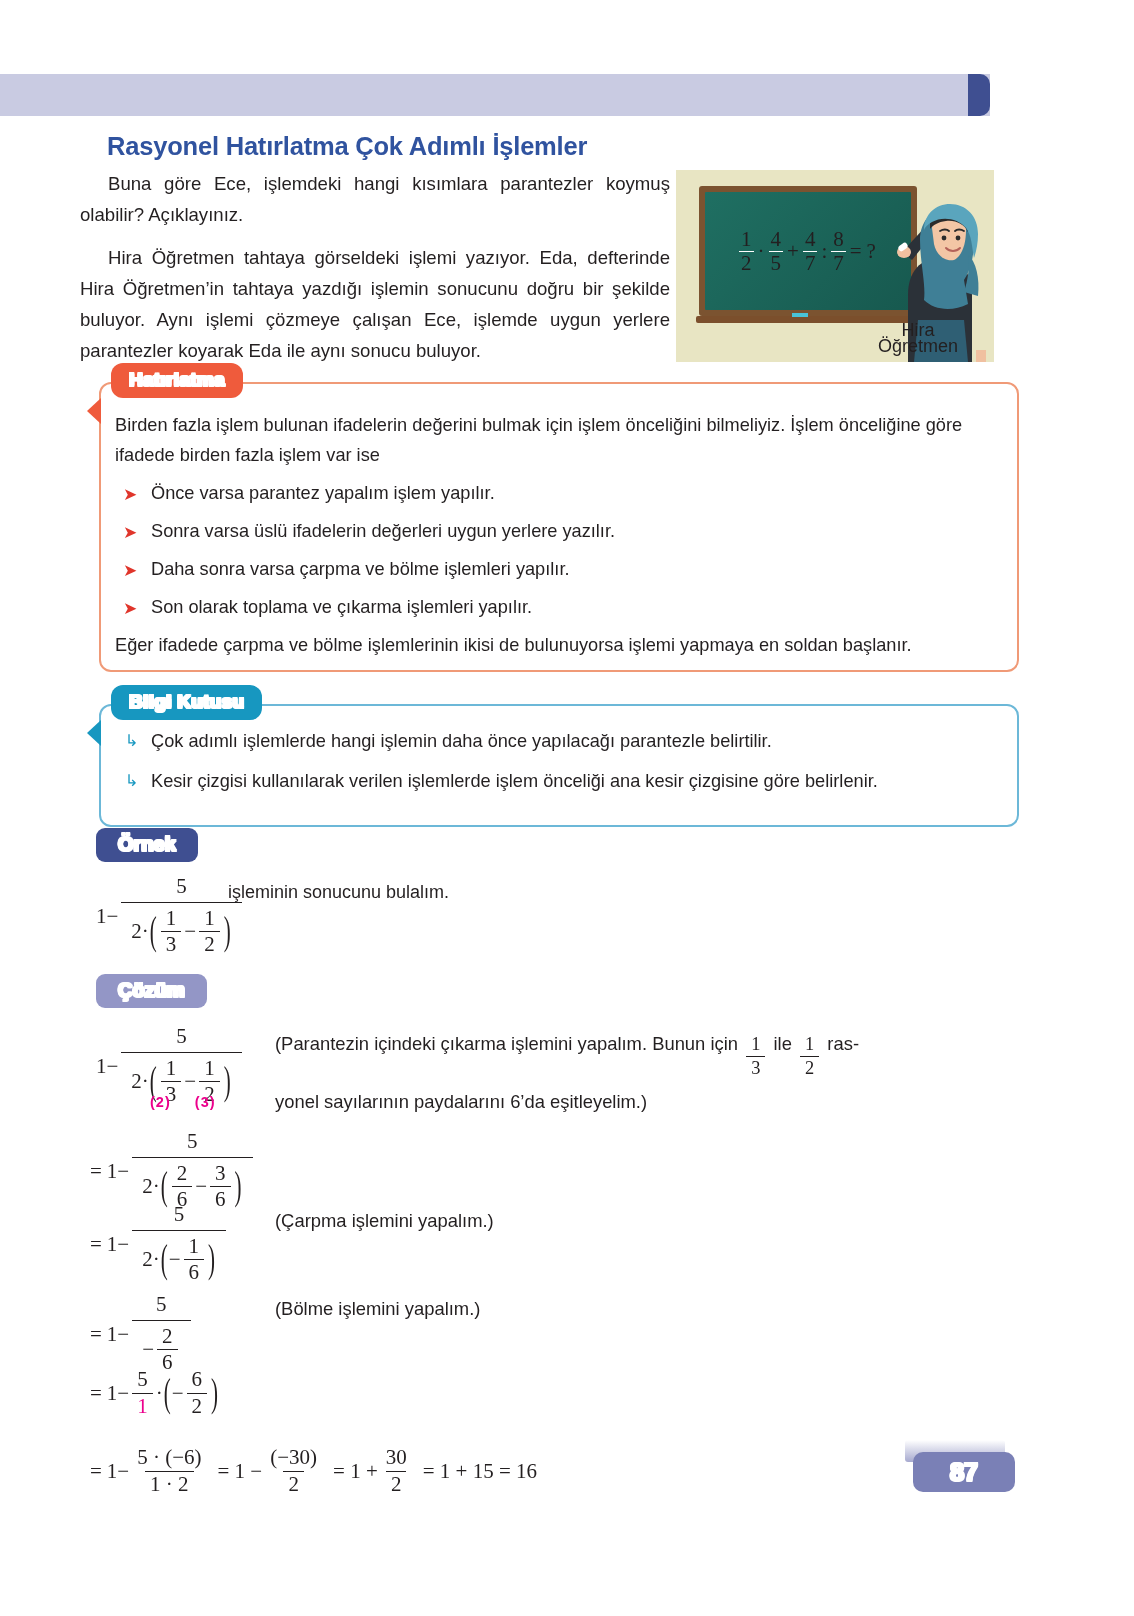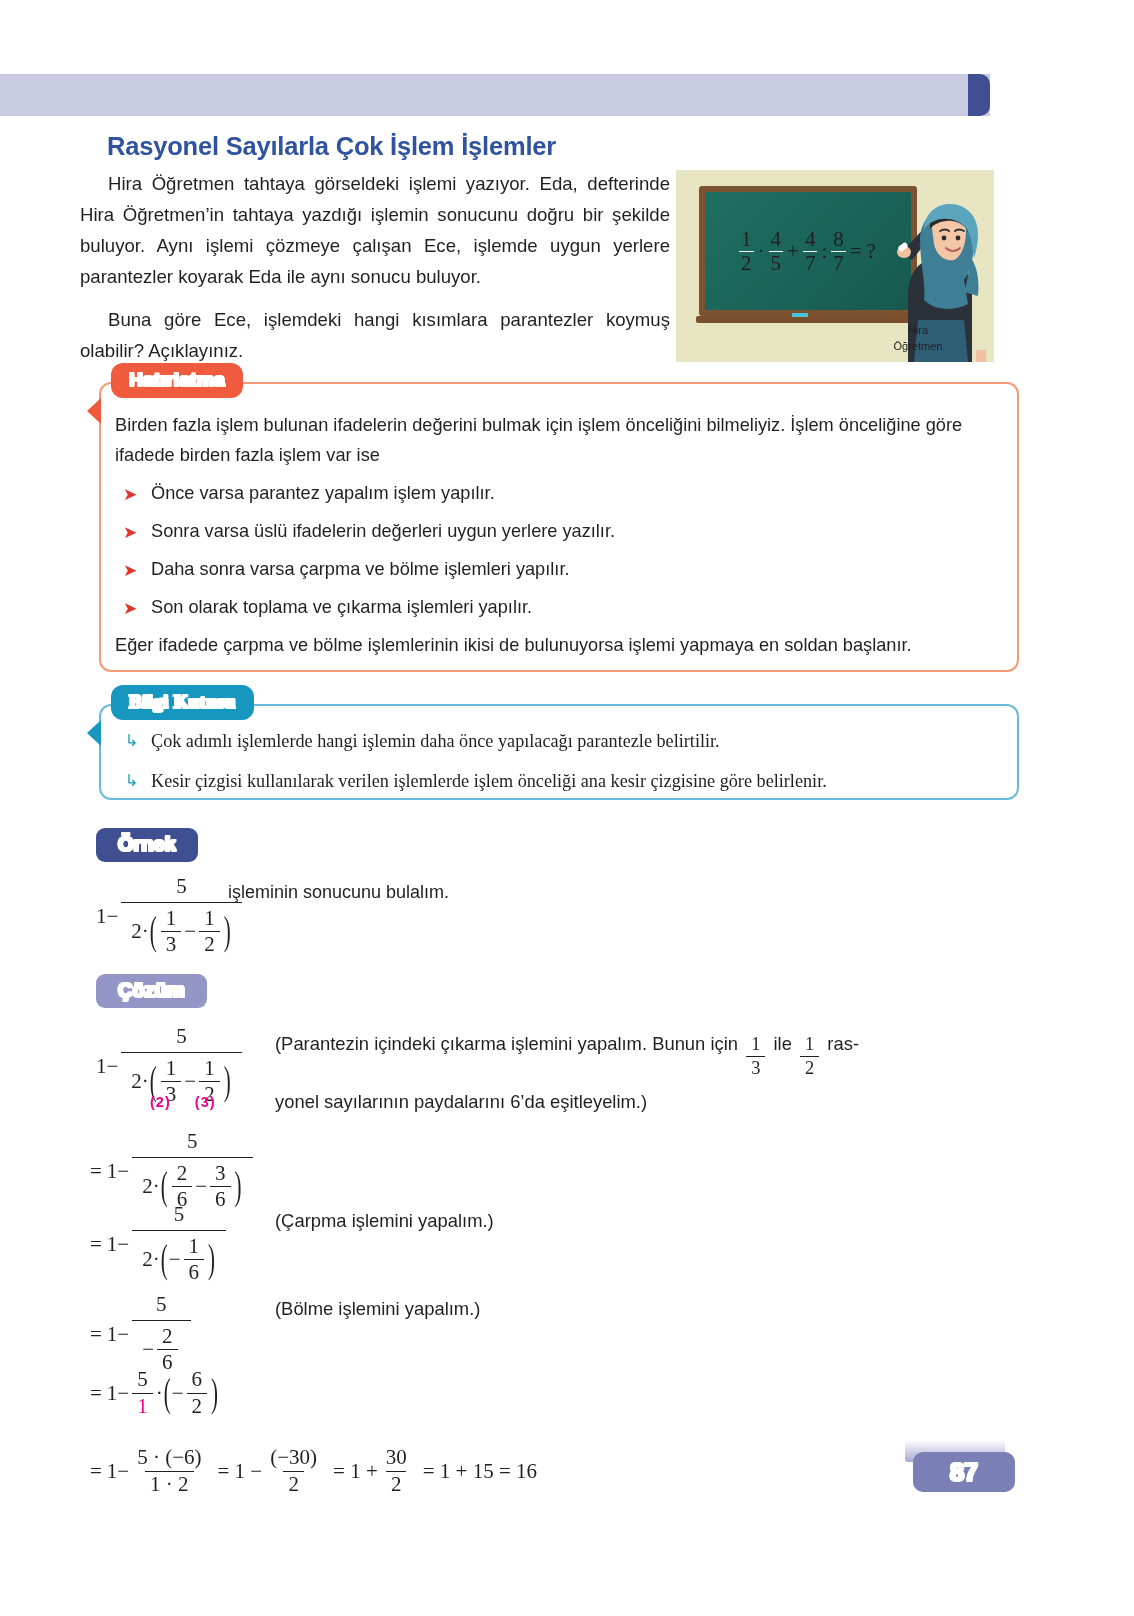--- a/index.html
+++ b/index.html
@@ -81,21 +81,21 @@
   }
   .board-eq .fr { display: inline-flex; flex-direction: column; align-items: center; line-height: 1.05; }
   .board-eq .fr .n { padding: 0 2px; }
   .board-eq .fr .d { padding: 0 2px; border-top: 1.2px solid #fff; }
   .board-eq .op { padding: 0 1px; }
 
   .teacher { position: absolute; left: 214px; top: 30px; width: 104px; height: 162px; }
   .t-label {
     position: absolute; left: 196px; top: 152px;
     width: 92px; text-align: center;
-    font-size: 11px; line-height: 16px; color: #231f20;
+    font-size: 18px; line-height: 16px; color: #231f20;
   }
 
   
   .callout { position: absolute; margin-left: 19px; }
   .callout .box {
     border: 2px solid; border-radius: 12px;
     background: #ffffff;
   }
   .callout .tag {
     position: absolute; left: 12px; top: -19px;
@@ -133,21 +133,21 @@
   #hatirlatma li {
     position: relative; padding-left: 36px; margin: 0 0 8px 0;
   }
   #hatirlatma li .bullet {
     position: absolute; left: 8px; top: 2px;
     color: #e0352b; font-size: 17px; line-height: 30px;
   }
   #hatirlatma .tail { margin: 2px 0 0 0; }
 
   
-  #bilgi { left: 80px; top: 704px; width: 920px; height: 96px; font-family: Liberation Serif, serif; }
+  #bilgi { left: 80px; top: 704px; width: 920px; height: 123px; }
   #bilgi .box { width: 100%; height: 100%; border-color: #6cb8d8; }
   #bilgi .tag { background: #1797c0; }
   #bilgi .notch { border-right: 14px solid #1797c0; left: -12px; top: 16px; }
   #bilgi .body {
     position: absolute; left: 16px; top: 22px; right: 16px;
     font-size: 18.2px; line-height: 30px;
   }
   #bilgi ul { margin: 0; padding: 0; list-style: none; }
   #bilgi li { position: relative; padding-left: 36px; margin: 0 0 10px 0; }
   #bilgi li .bullet {
@@ -248,25 +248,25 @@
       -1.3px 0 0 #ffffff, 1.3px 0 0 #ffffff,
       0 -1.3px 0 #ffffff, 0 1.3px 0 #ffffff;
   }
 </style>
 </head>
 <body>
 
 <div class="header-bar"></div>
 <div class="header-tab"></div>
 
-<div class="page-title">Rasyonel Sayılarla Çok İşlem İşlemler</div>
+<div class="page-title">Rasyonel Hatırlatma Çok Adımlı İşlemler</div>
 
 <div class="intro">
+  <p>Buna göre Ece, işlemdeki hangi kısımlara parantezler koymuş olabilir? Açıklayınız.</p>
   <p>Hira Öğretmen tahtaya görseldeki işlemi yazıyor. Eda, defterinde Hira Öğretmen’in tahtaya yazdığı işlemin sonucunu doğru bir şekilde buluyor. Aynı işlemi çözmeye çalışan Ece, işlemde uygun yerlere parantezler koyarak Eda ile aynı sonucu buluyor.</p>
-  <p>Buna göre Ece, işlemdeki hangi kısımlara parantezler koymuş olabilir? Açıklayınız.</p>
 </div>
 
 <div class="board-fig">
   <div class="chalkboard">
     <div class="chalk-inner">
       <div class="board-eq math">
         <span class="fr">
           <span class="n">1</span>
           <span class="d">2</span>
         </span>

